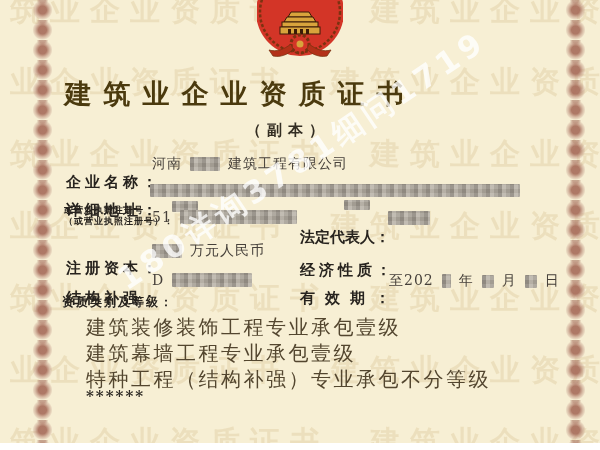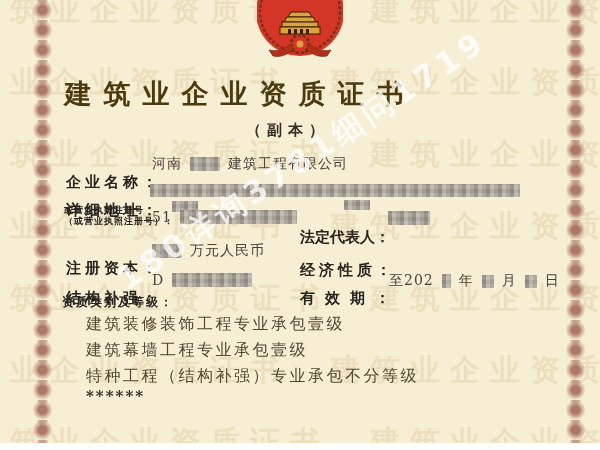--- a/index.html
+++ b/index.html
@@ -77,21 +77,21 @@
     font-family:"DejaVu Serif","Liberation Serif",serif;
     font-size:13px;line-height:17px;color:#46403a;letter-spacing:1px;white-space:nowrap;
   }
   .section-lbl{
     position:absolute;left:62px;top:294px;font-weight:bold;
     font-size:12px;letter-spacing:2px;color:#27231e;
   }
   .q-item{
     position:absolute;left:86px;white-space:nowrap;
     font-family:"DejaVu Serif","Liberation Serif",serif;
-    font-size:16px;letter-spacing:2.5px;color:#53462f;
+    font-size:20px;letter-spacing:2.5px;color:#53462f;
   }
   .q-item.i0{top:314px;}
   .q-item.i1{top:340px;}
   .q-item.i2{top:366px;}
   .q-item.stars{top:387px;font-weight:bold;font-size:15px;color:#2e2a24;letter-spacing:2px;}
 </style>
 </head>
 <body>
 
 <div class="paper">

